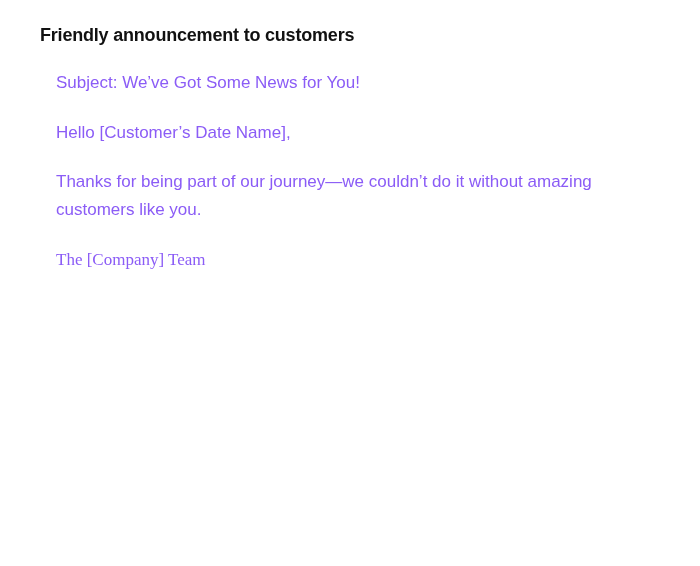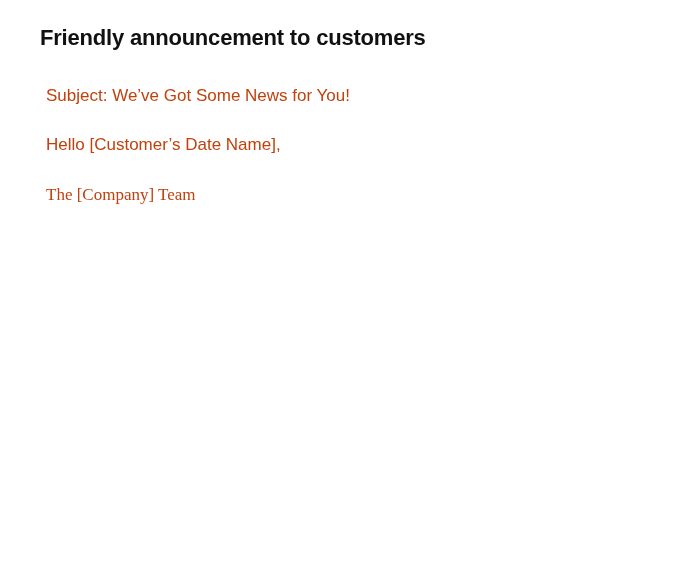--- a/index.html
+++ b/index.html
@@ -16,40 +16,41 @@
   }
   .page {
     box-sizing: border-box;
     width: 700px;
     height: 566px;
     padding: 24px 40px 0 40px;
     background: #ffffff;
     overflow: hidden;
   }
   .doc-title {
-    font-size: 22px;
+    font-size: 18px;
     font-weight: bold;
     line-height: 1.3;
     letter-spacing: -0.2px;
-    margin: 0 0 29px 0;
+    margin: 0 0 22px 0;
     color: #111111;
   }
   .para {
     font-size: 17px;
     line-height: 1.62;
-    margin: 0 0 22px 6px;
-    color: #c2410c;
+    margin: 0 0 22px 16px;
+    color: #8b5cf6;
     max-width: 600px;
   }
   .para:last-child {
     margin-bottom: 0;
     font-family: Liberation Serif, serif;
   }
 </style>
 </head>
 <body>
 
 <div class="page">
   <h1 class="doc-title">Friendly announcement to customers</h1>
   <p class="para">Subject: We’ve Got Some News for You!</p>
   <p class="para">Hello [Customer’s Date Name],</p>
+  <p class="para">Thanks for being part of our journey—we couldn’t do it without amazing customers like you.</p>
   <p class="para">The [Company] Team</p>
 </div>
 
 </body></html>

